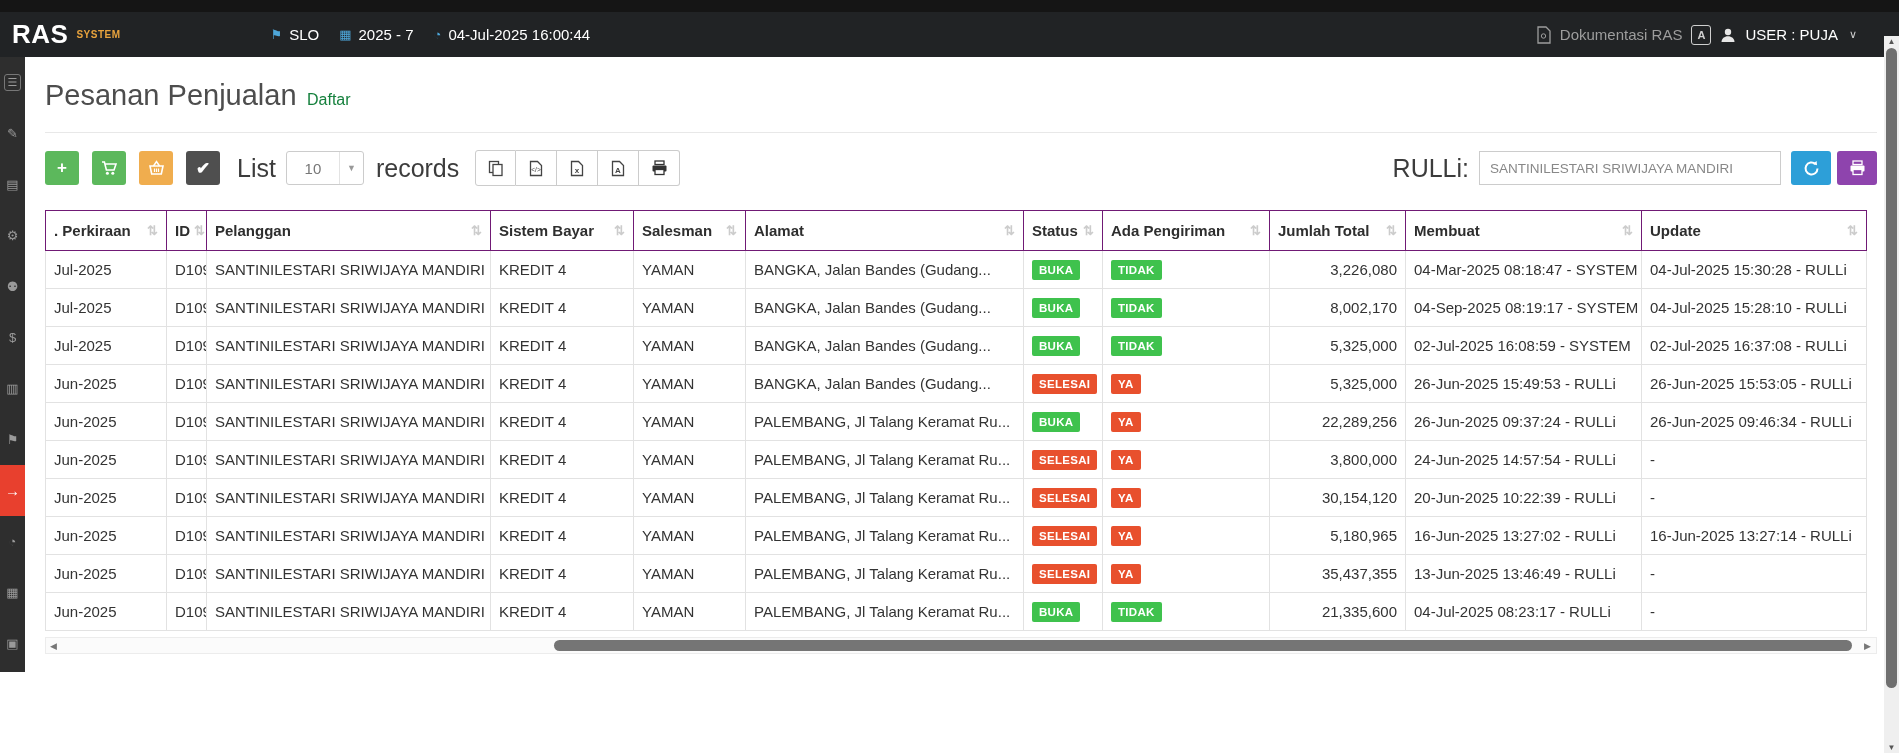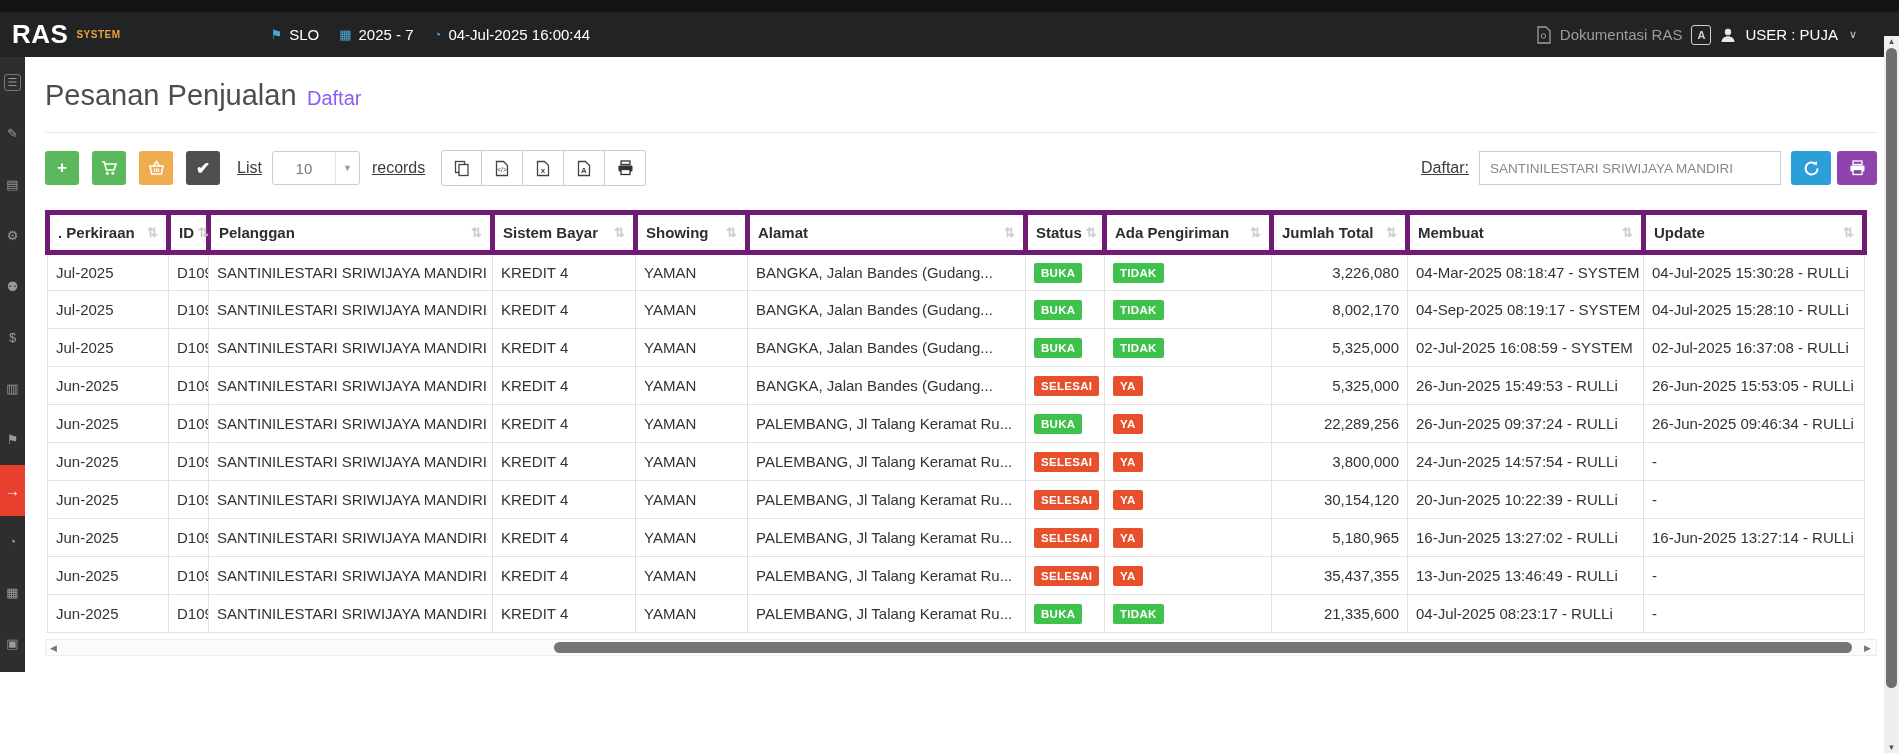--- a/index.html
+++ b/index.html
@@ -24,51 +24,51 @@
   
   .sidebar { position:absolute; top:57px; left:0; width:25px; height:615px; background:#2e2e2e; }
   .sb-item { height:51px; display:flex; align-items:center; justify-content:center; color:#9a9a9a; font-size:13px; }
   .sb-item.first .g { border:1px solid #777; border-radius:3px; padding:1px 3px; font-size:11px; }
   .sb-item.active { background:#e8402e; color:#fff; font-size:15px; font-weight:bold; }
 
   
   .content { position:absolute; left:25px; top:57px; right:15px; bottom:0; background:#fff; padding-left:20px; }
   .page-head { margin-top:22px; }
   .page-title { display:inline; font-size:29px; color:#4d4d4d; font-weight:400; }
-  .page-sub { display:inline; font-size:20px; color:#8b5cf6; margin-left:6px; }
+  .page-sub { display:inline; font-size:16px; color:#15803d; margin-left:6px; }
   .rule { margin-top:20px; border-top:1px solid #e8e8e8; width:1832px; }
 
   .toolbar { display:flex; align-items:center; margin-top:17px; height:36px; width:1832px; }
   .btn-sq { width:34px; height:34px; border:none; border-radius:3px; margin-right:13px; color:#fff;
             display:flex; align-items:center; justify-content:center; font-size:17px; font-weight:bold; cursor:pointer; }
   .btn-green { background:#5cb85c; } .btn-orange { background:#f0ad4e; } .btn-dark { background:#4f4f4f; }
-  .list-label, .records-label, .search-label { font-size:16px; color:#3c3c3c;text-decoration:underline; }
+  .list-label, .records-label, .search-label { font-size:25px; color:#3c3c3c; }
   .list-label { margin:0 10px 0 4px; }
-  .select { width:88px; height:34px; border:1px solid #ccc; border-radius:3px; background:#fff; display:flex; align-items:stretch; }
+  .select { width:78px; height:34px; border:1px solid #ccc; border-radius:3px; background:#fff; display:flex; align-items:stretch; }
   .select .val { flex:1; display:flex; align-items:center; justify-content:center; color:#777; font-size:15px; }
   .select .caret { width:24px; display:flex; align-items:center; justify-content:center; color:#999; font-size:9px; border-left:1px solid #e3e3e3; }
   .records-label { margin:0 16px 0 12px; }
   .export-group { display:flex; }
   .exp-btn { width:41px; height:36px; background:#fff; border:1px solid #ccc; border-left:none;
              display:flex; align-items:center; justify-content:center; cursor:pointer; }
   .exp-btn:first-child { border-left:1px solid #ccc; border-radius:3px 0 0 3px; }
   .exp-btn:last-child { border-radius:0 3px 3px 0; }
   .tb-search { margin-left:auto; display:flex; align-items:center; }
   .search-label { margin-right:10px; }
   .search-input { width:302px; height:34px; border:1px solid #ccc; font-size:13.5px; color:#888;
                   padding:0 10px; font-family:"Liberation Sans", sans-serif; }
   .btn-refresh { width:40px; height:34px; background:#2d9fd8; border:none; border-radius:3px; margin-left:10px;
                  display:flex; align-items:center; justify-content:center; cursor:pointer; }
   .btn-purple { width:40px; height:34px; background:#8e44ad; border:none; border-radius:3px; margin-left:6px;
                 display:flex; align-items:center; justify-content:center; cursor:pointer; }
 
   
   .table-wrap { margin-top:24px; width:1822px; }
   table { width:100%; border-collapse:collapse; table-layout:fixed; }
-  th { border:5px solid #701a75; height:40px; padding:0 8px; font-size:15px; color:#2e2e2e; text-align:left; cursor:pointer; }
+  th { border:1px solid #701a75; height:40px; padding:0 8px; font-size:15px; color:#2e2e2e; text-align:left; cursor:pointer; }
   .th-in { display:flex; align-items:center; justify-content:space-between; }
   .sort { color:#ccc; font-size:13px; margin-left:4px; }
   td { border:1px solid #e2e2e2; height:38px; padding:0 8px; font-size:15px; color:#333;
        white-space:nowrap; overflow:hidden; }
   td.num { text-align:right; }
   .badge { display:inline-block; padding:4px 7px; border-radius:2px; color:#fff; font-size:11.5px; font-weight:bold; letter-spacing:.3px; }
 
   
   .h-scroll { position:relative; width:1832px; height:17px; margin-top:6px; background:#fbfbfb; border:1px solid #ececec; }
   .h-thumb { position:absolute; left:508px; right:24px; top:2px; height:11px; background:#757575; border-radius:6px; cursor:pointer; }
@@ -234,21 +234,21 @@
         <button class="exp-btn">
           <svg width="17" height="16" viewBox="0 0 17 16">
               <rect x="4" y="1" width="9" height="3.5" fill="none" stroke="#333" stroke-width="1.3"></rect>
               <rect x="1.5" y="5.5" width="14" height="6" rx="1" fill="#333"></rect>
               <rect x="4" y="9.5" width="9" height="5" fill="#fff" stroke="#333" stroke-width="1.3"></rect>
             </svg>
         </button>
       </div>
 
       <div class="tb-search">
-        <span class="search-label">Daftar:</span>
+        <span class="search-label">RULLi:</span>
         <input class="search-input" type="text" value="SANTINILESTARI SRIWIJAYA MANDIRI" style="">
         <button class="btn-refresh">
           <svg width="17" height="17" viewBox="0 0 17 17">
               <path d="M14.5 8.5a6 6 0 1 1-2-4.5" fill="none" stroke="#fff" stroke-width="2"></path>
               <path d="M13.6 1l.4 4.3L9.7 4z" fill="#fff"></path>
             </svg>
         </button>
         <button class="btn-purple">
           <svg width="17" height="16" viewBox="0 0 17 16">
               <rect x="4" y="1" width="9" height="3.5" fill="none" stroke="#fff" stroke-width="1.3"></rect>
@@ -295,21 +295,21 @@
                 </div>
               </th>
               <th>
                 <div class="th-in">
                   <span>Sistem Bayar</span>
                   <span class="sort">⇅</span>
                 </div>
               </th>
               <th>
                 <div class="th-in">
-                  <span>Showing</span>
+                  <span>Salesman</span>
                   <span class="sort">⇅</span>
                 </div>
               </th>
               <th>
                 <div class="th-in">
                   <span>Alamat</span>
                   <span class="sort">⇅</span>
                 </div>
               </th>
               <th>

